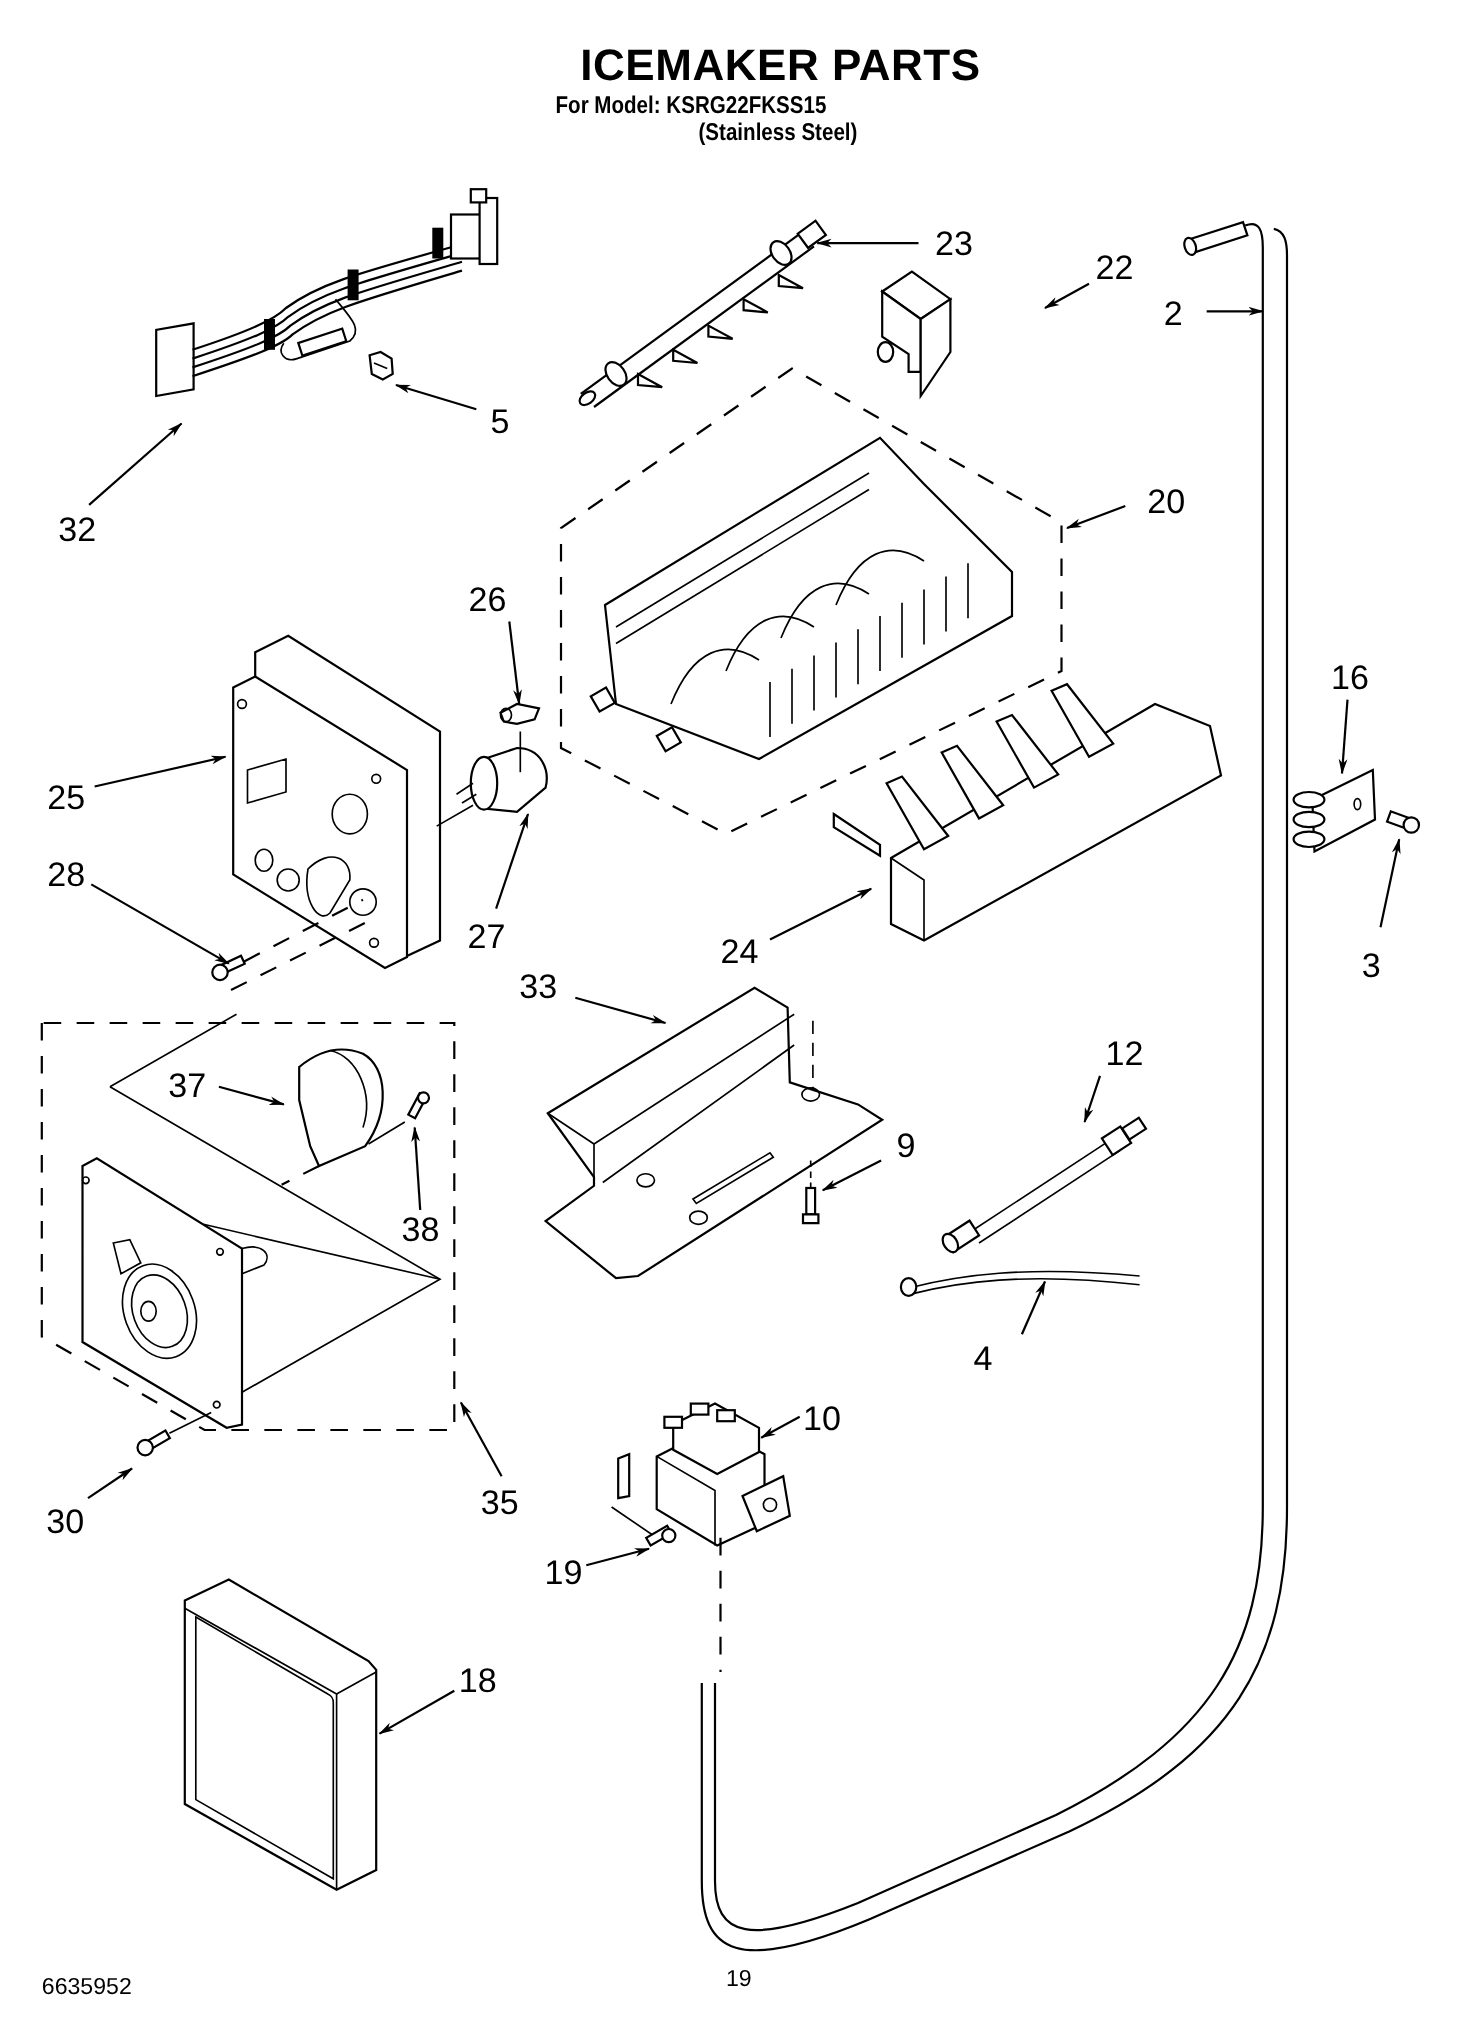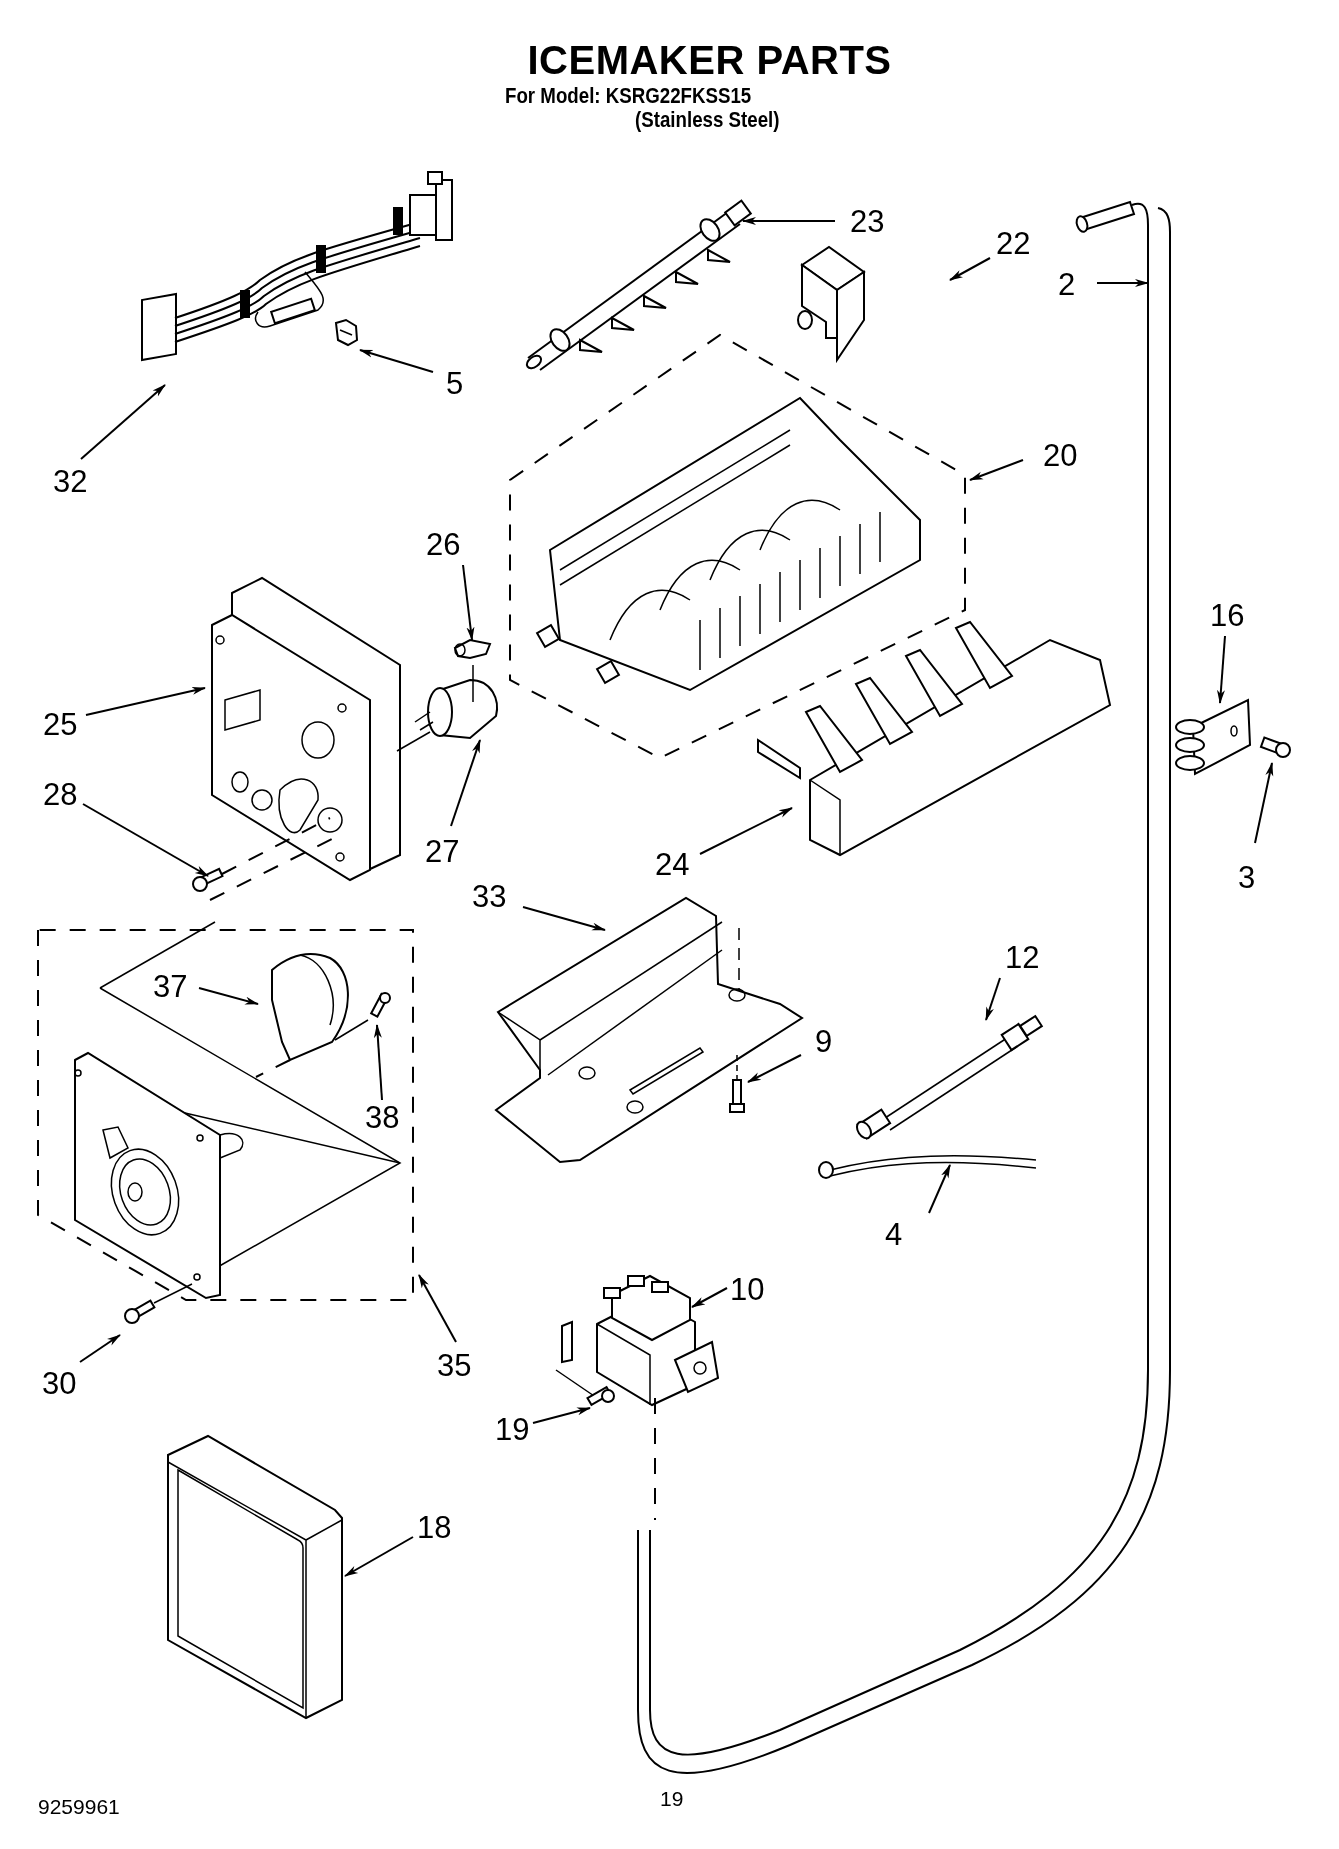--- a/index.html
+++ b/index.html
@@ -304,14 +304,14 @@
   <text class="callout" x="153" y="997">37</text>
   <text class="callout" x="365" y="1128">38</text>
   <text class="callout" x="885" y="1245">4</text>
   <text class="callout" x="730" y="1300">10</text>
   <text class="callout" x="495" y="1440">19</text>
   <text class="callout" x="42" y="1394">30</text>
   <text class="callout" x="437" y="1376">35</text>
   <text class="callout" x="417" y="1538">18</text>
 </svg>
 
-<div class="footer-left">9259961</div>
+<div class="footer-left">6635952</div>
 <div class="footer-center">19</div>
 
 </body></html>

